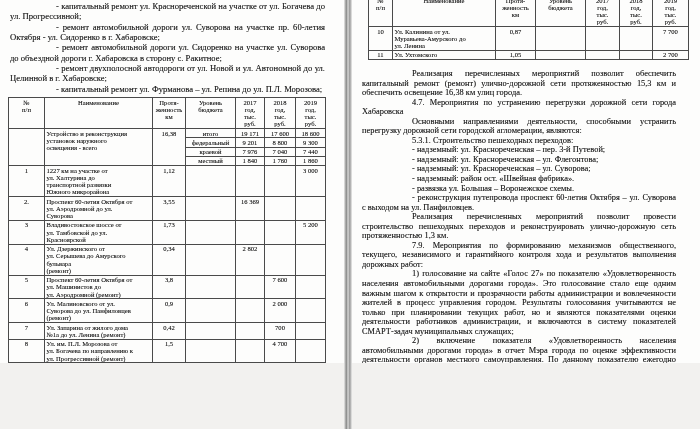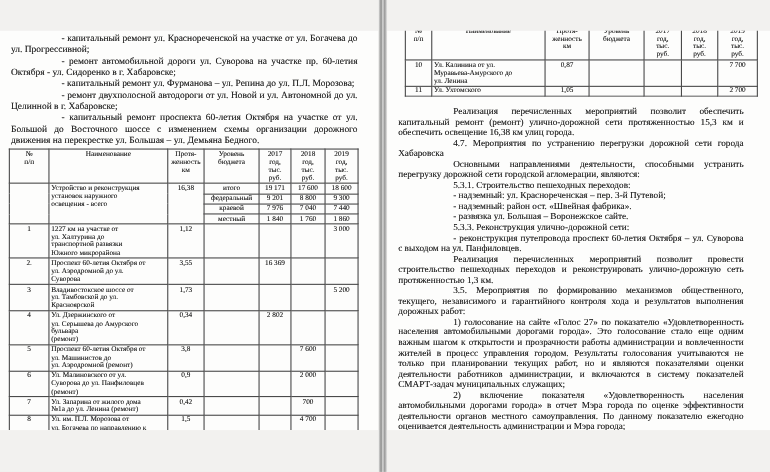--- a/index.html
+++ b/index.html
@@ -3,21 +3,21 @@
 <meta charset="utf-8">
 <style>
   html,body{margin:0;padding:0;background:#eceae8;}
   .screen{
     position:relative;width:700px;height:429px;overflow:hidden;
     background:#f2f1ef;
     font-family:"Liberation Serif","DejaVu Serif",serif;
     color:#1e1e1e;
     -webkit-font-smoothing:antialiased;
   }
-  .page{position:absolute;top:0;height:363px;background:#fdfdfc;overflow:hidden;margin-top:28px;}
+  .page{position:absolute;top:0;height:363px;background:#fdfdfc;overflow:hidden;}
   .page-left{left:0;width:344px;}
   .page-right{left:352px;width:348px;}
   .seam{
     position:absolute;left:344px;top:0;width:8px;height:429px;
     background:linear-gradient(90deg,#ececeb 0%,#adadac 18%,#8f908f 32%,#d8d8d7 50%,#979797 72%,#ededec 100%);
   }
   
   .body-text p{margin:0;text-align:justify;text-shadow:0 0 0.5px rgba(45,45,45,.55);}
   .page-left .body-text{padding:1px 19px 0 10px;font-size:8.6px;line-height:10.35px;}
   .page-left .body-text p{text-indent:46px;}
@@ -41,23 +41,23 @@
 </style>
 </head>
 <body>
 
 <div class="screen">
 
   <div class="page page-left">
     <div class="body-text">
       <p>- капитальный ремонт ул. Краснореченской на участке от ул. Богачева до ул. Прогрессивной;</p>
       <p>- ремонт автомобильной дороги ул. Суворова на участке пр. 60-летия Октября - ул. Сидоренко в г. Хабаровске;</p>
+      <p>- ремонт автомобильной дороги ул. Сидоренко на участке ул. Суворова до объездной дороги г. Хабаровска в сторону с. Ракитное;</p>
+      <p>- ремонт двухполосной автодороги от ул. Новой и ул. Автономной до ул. Целинной в г. Хабаровске;</p>
       <p>- капитальный ремонт ул. Фурманова – ул. Репина до ул. П.Л. Морозова;</p>
-      <p>- ремонт двухполосной автодороги от ул. Новой и ул. Автономной до ул. Целинной в г. Хабаровске;</p>
-      <p>- капитальный ремонт проспекта 60-летия Октября на участке от ул. Большой до Восточного шоссе с изменением схемы организации дорожного движения на перекрестке ул. Большая – ул. Демьяна Бедного.</p>
     </div>
 
     <table class="doc-table left-table">
       <colgroup>
         <col style="width:36px">
           <col style="width:108px">
           <col style="width:33px">
         <col style="width:50px">
           <col style="width:29px">
           <col style="width:31px">
@@ -285,24 +285,25 @@
         </tbody>
       </table>
     </div>
 
     <div class="body-text">
       <p>Реализация перечисленных мероприятий позволит обеспечить капитальный ремонт (ремонт)  улично-дорожной сети протяженностью 15,3 км и обеспечить освещение 16,38 км улиц города.</p>
       <p>4.7. Мероприятия по устранению перегрузки дорожной сети города Хабаровска</p>
       <p>Основными направлениями деятельности, способными устранить перегрузку дорожной сети городской агломерации, являются:</p>
       <p>5.3.1. Строительство пешеходных переходов:</p>
       <p>- надземный: ул. Краснореченская – пер. 3-й Путевой;</p>
+      <p>- надземный: ул. Краснореченская – ул. Флегонтова;</p>
+      <p>- надземный: ул. Краснореченская – ул. Суворова;</p>
       <p>- надземный: район ост. «Швейная фабрика».</p>
-      <p>- развязка ул. Большая – Воронежское сайте.</p>
-      <p>5.3.3. Реконструкция улично-дорожной сети:</p>
+      <p>- развязка ул. Большая – Воронежское схемы.</p>
       <p>- реконструкция путепровода проспект 60-летия Октября – ул. Суворова с выходом на ул. Панфиловцев.</p>
       <p>Реализация перечисленных мероприятий позволит провести строительство пешеходных переходов и реконструировать улично-дорожную сеть протяженностью 1,3 км.</p>
-      <p>3.5. Мероприятия по формированию механизмов общественного, текущего, независимого и гарантийного контроля хода и результатов выполнения дорожных работ:</p>
+      <p>7.9. Мероприятия по формированию механизмов общественного, текущего, независимого и гарантийного контроля хода и результатов выполнения дорожных работ:</p>
       <p>1) голосование на сайте «Голос 27» по показателю «Удовлетворенность населения автомобильными дорогами города». Это голосование стало еще одним важным шагом к открытости и прозрачности работы администрации и вовлеченности жителей в процесс управления городом. Результаты голосования учитываются не только при планировании текущих работ, но и являются показателями оценки деятельности работников администрации, и включаются в систему показателей СМАРТ-задач муниципальных служащих;</p>
       <p>2) включение показателя «Удовлетворенность населения автомобильными дорогами города» в отчет Мэра города по оценке эффективности деятельности органов местного самоуправления. По данному показателю ежегодно оценивается деятельность  администрации и Мэра города;</p>
     </div>
   </div>
 
 </div>
 
 </body></html>

